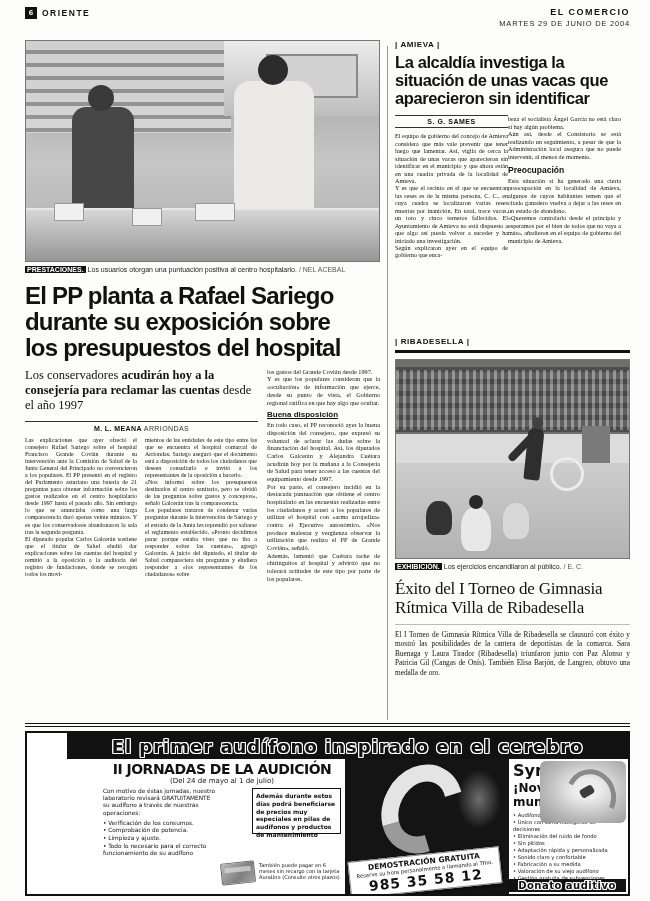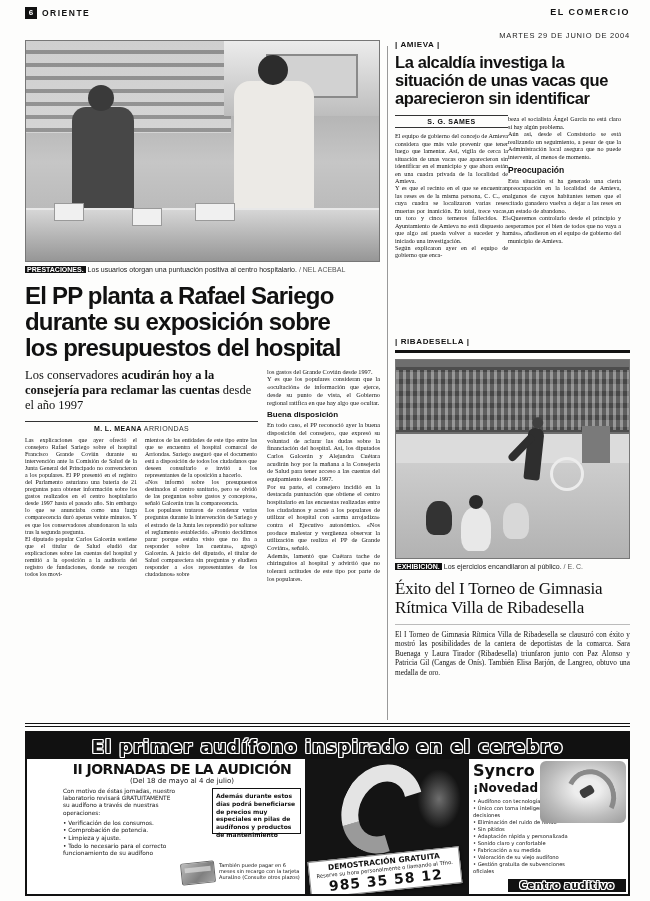--- a/index.html
+++ b/index.html
@@ -10,21 +10,21 @@
     font-family:"Liberation Serif", serif;
   }
   
   .hdr { position:absolute; top:7px; left:25px; right:20px; display:flex; justify-content:space-between; align-items:flex-start; }
   .hdr-left { display:flex; align-items:center; gap:5px; }
   .pgbox { display:inline-block; width:12px; height:12px; background:#111; color:#fff;
            font:bold 8px/12px "Liberation Sans",sans-serif; text-align:center; }
   .section-name { font:bold 8.5px "Liberation Sans",sans-serif; letter-spacing:1.5px; }
   .hdr-right { text-align:right; }
   .masthead { font:bold 9px "Liberation Sans",sans-serif; letter-spacing:1.5px; }
-  .pagedate { font:7.5px "Liberation Sans",sans-serif; letter-spacing:0.8px; margin-top:14px; color:#222; }
+  .pagedate { font:7.5px "Liberation Sans",sans-serif; letter-spacing:0.8px; margin-top:2px; color:#222; }
 
   
   .content { position:absolute; top:40px; left:25px; right:20px; height:680px; display:flex; }
   .leftcol { width:355px; flex:none; }
   .vdiv { width:1px; background:#999; margin:6px 7px 0 7px; flex:none; }
   .rightcol { flex:1; min-width:0; }
 
   .kicker { font:bold 8px "Liberation Sans",sans-serif; letter-spacing:0.6px; margin-bottom:4px; }
   .kicker::before { content:"| "; } .kicker::after { content:" |"; }
 
@@ -73,21 +73,21 @@
   .pa-main { width:233px; flex:none; }
   .pa-side { flex:1; min-width:0; font:6.3px/1.22 "Liberation Serif",serif; text-align:justify; overflow:hidden; }
   .subhead { font:12.5px/1.22 "Liberation Serif",serif; margin-bottom:7px; }
   .subhead b { font-weight:bold; }
   .byline { border-top:1px solid #333; padding-top:3px; margin:2px 0 5px 0;
             font:bold 7px "Liberation Sans",sans-serif; text-align:center; letter-spacing:0.4px; }
   .byline .place { font-weight:normal; color:#333; }
   .twocol { display:flex; gap:8px; }
   .bodytext { font:6px/1.18 "Liberation Serif",serif; text-align:justify; white-space:pre-line; overflow:hidden; }
   .twocol .bodytext { width:112px; height:204px; }
-  .side-sub { font:bold 8px "Liberation Sans",sans-serif; margin:4px 0 2px 0; text-align:left; }
+  .side-sub { font:bold 8px "Liberation Sans",sans-serif; margin:4px 0 2px 0; text-align:left;text-decoration:underline; }
   .prewrap { white-space:pre-line; }
 
   
   .headline2 { font:bold 16.5px/1.1 "Liberation Sans",sans-serif; letter-spacing:-0.4px; margin:2px 0 8px 0; white-space:pre-line; }
   .amieva-cols { display:flex; height:212px; overflow:hidden; }
   .amieva-cols .colA, .amieva-cols .colB { width:113px; flex:none; }
   .am-byline { border-top:1px solid #333; border-bottom:1px solid #333; padding:2px 0; margin-bottom:4px;
                font:bold 7px "Liberation Sans",sans-serif; text-align:center; letter-spacing:0.5px; }
   .am-body { font:6.2px/1.2 "Liberation Serif",serif; text-align:justify; white-space:pre-line; overflow:hidden; }
   .am-sub { font:bold 8.5px "Liberation Sans",sans-serif; margin:5px 0 2px 0; }
@@ -97,21 +97,21 @@
   .riba-rule { height:3px; background:#111; margin:3px 0 6px 0; }
   .headline3 { font:17px/1.15 "Liberation Serif",serif; letter-spacing:-0.2px; margin:7px 0 6px 0; white-space:pre-line; }
   .riba-body { font:7.3px/1.3 "Liberation Serif",serif; text-align:justify; border-top:1px solid #bbb; padding-top:5px; }
 
   .double-rule { position:absolute; top:723px; left:25px; right:20px; height:4px;
                  border-top:1px solid #111; border-bottom:1px solid #111; }
 
   
   .ad { position:absolute; top:731px; left:25px; right:20px; bottom:5px;
         border:2px solid #111; display:flex; flex-direction:column; background:#fff;
-        font-family:"DejaVu Sans",sans-serif; }
+        font-family:"DejaVu Sans",sans-serif;padding-left:40px; }
   .ad-banner { height:26px; background:#111; display:flex; align-items:center; justify-content:center; flex:none; }
   .ad-banner-text { font:bold 18px "DejaVu Sans",sans-serif; letter-spacing:1px; color:#111;
     text-shadow:-1px -1px 0 #fff,1px -1px 0 #fff,-1px 1px 0 #fff,1px 1px 0 #fff,0 -1px 0 #fff,0 1px 0 #fff,-1px 0 0 #fff,1px 0 0 #fff; }
   .ad-main { flex:1; position:relative; background:#fff; overflow:hidden;margin-left:32px; }
   .ad-bar { height:19px; background:#111; color:#fff; display:flex; align-items:center; justify-content:center; flex:none; }
   .ad-bar-text { font:bold 9px "DejaVu Sans",sans-serif; letter-spacing:0.4px; }
 
   .ad-left { position:absolute; left:4px; top:2px; width:238px; height:100%; }
   .ad-left-title { font:bold 14px "DejaVu Sans",sans-serif; text-align:center; letter-spacing:-0.5px; }
   .ad-left-dates { font:7px "DejaVu Sans",sans-serif; text-align:center; margin-bottom:3px; }
@@ -270,21 +270,21 @@
 
   <div class="ad">
     <div class="ad-banner">
       <span class="ad-banner-text">El primer audífono inspirado en el cerebro</span>
     </div>
 
     <div class="ad-main">
 
       <div class="ad-left">
         <div class="ad-left-title">II JORNADAS DE LA AUDICIÓN</div>
-        <div class="ad-left-dates">(Del 18 de mayo al 4 de julio)</div>
+        <div class="ad-left-dates">(Del 24 de mayo al 1 de julio)</div>
         <div class="ad-left-row">
           <div>
             <div class="ad-intro">Con motivo de éstas jornadas, nuestro laboratorio revisará GRATUITAMENTE su audífono a través de nuestras operaciones:</div>
             <ul class="ad-bullets">
               <li>Verificación de los consumos.</li>
               <li>Comprobación de potencia.</li>
               <li>Limpieza y ajuste.</li>
               <li>Todo lo necesario para el correcto funcionamiento de su audífono</li>
             </ul>
           </div>
@@ -315,21 +315,21 @@
           <li>Eliminación del ruido de fondo</li>
           <li>Sin pitidos</li>
           <li>Adaptación rápida y personalizada</li>
           <li>Sonido claro y confortable</li>
           <li>Fabricación a su medida</li>
           <li>Valoración de su viejo audífono</li>
           <li>Gestión gratuita de subvenciones oficiales</li>
         </ul>
         <div class="ear-img"></div>
         <div class="ad-logos">
-          <div class="logo-ca">Centro auditivo</div>
+          <div class="logo-ca">Donato auditivo</div>
         </div>
       </div>
 
     </div>
 
   </div>
 
 </div>
 
 </body></html>

